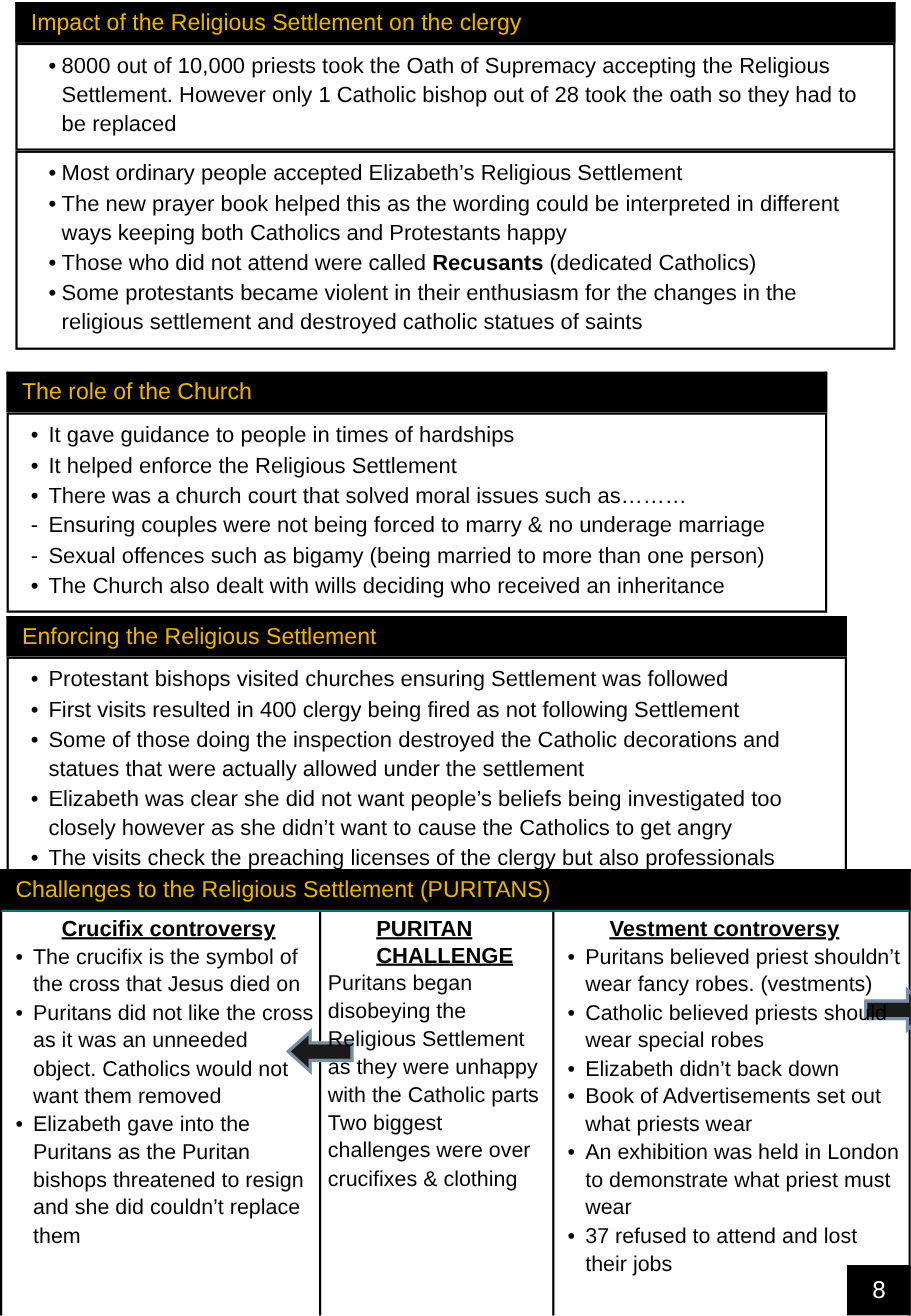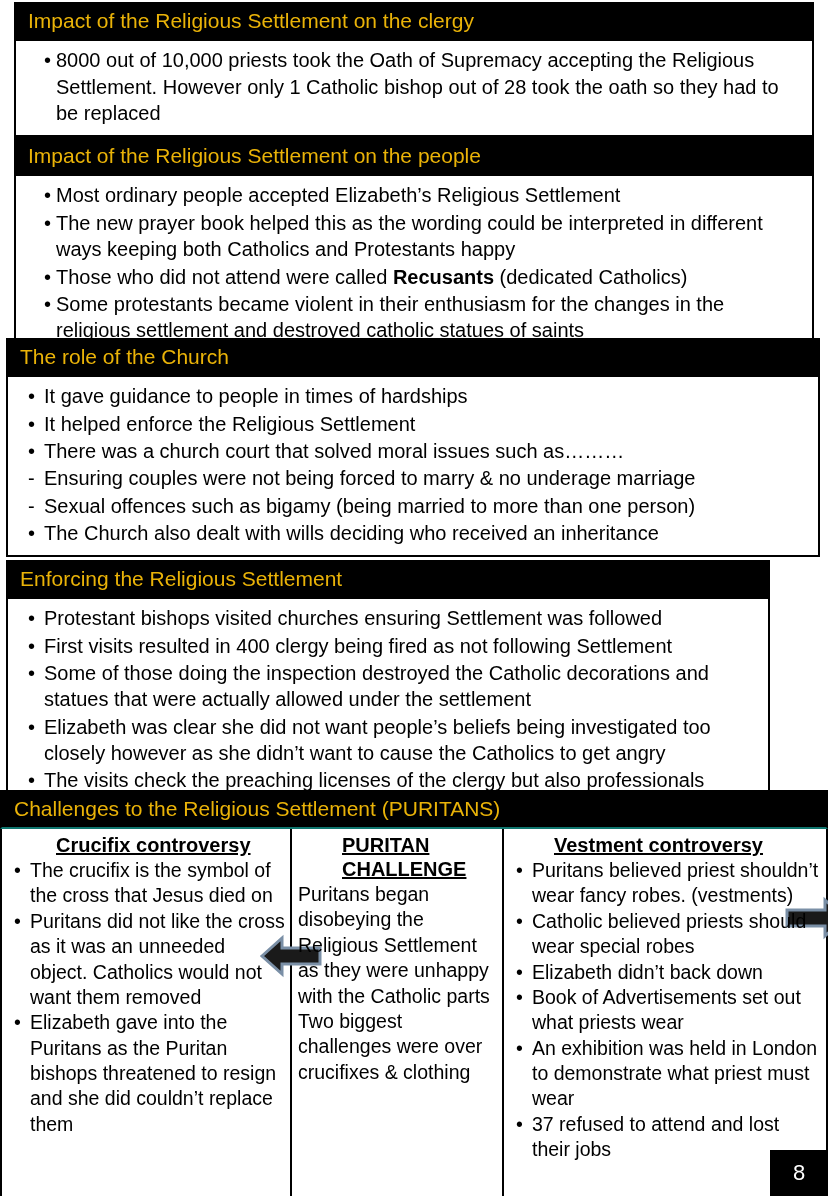--- a/index.html
+++ b/index.html
@@ -65,21 +65,21 @@
   }
   ul.bl.tight > li .mk {
     padding-left: 10px;
     width: 26px;
     min-width: 26px;
   }
   b { font-weight: bold; }
 
   
   #grp-clergy { position: absolute; left: 14px; top: 2px; width: 800px; }
-  #grp-church { position: absolute; left: 6px; top: 338px; width: 814px; }
+  #grp-church { position: absolute; left: 6px; top: 338px; width: 746px; }
   #grp-enforce { position: absolute; left: 6px; top: 560px; width: 764px; }
   #grp-challenges { position: absolute; left: 0px; top: 790px; width: 828px; }
 
   
   .cols {
     display: flex;
     box-sizing: border-box;
     border-left: 2px solid #000;
     border-right: 2px solid #000;
     border-bottom: 2px solid #000;
@@ -150,21 +150,20 @@
     <div class="hdr">Impact of the Religious Settlement on the clergy</div>
     <div class="body">
       <ul class="bl">
         <li>
           <span class="mk">•</span>
           <span class="tx">8000 out of 10,000 priests took the Oath of Supremacy accepting the Religious Settlement. However only 1 Catholic bishop out of 28 took the oath so they had to be replaced</span>
         </li>
       </ul>
     </div>
 
-    <div class="hdr" style="border-top:2px solid #000;">Impact of the Religious Settlement on the people</div>
     <div class="body">
       <ul class="bl">
         <li>
           <span class="mk">•</span>
           <span class="tx">Most ordinary people accepted Elizabeth’s Religious Settlement</span>
         </li>
         <li>
           <span class="mk">•</span>
           <span class="tx">The new prayer book helped this as the wording could be interpreted in different ways keeping both Catholics and Protestants happy</span>
         </li>

